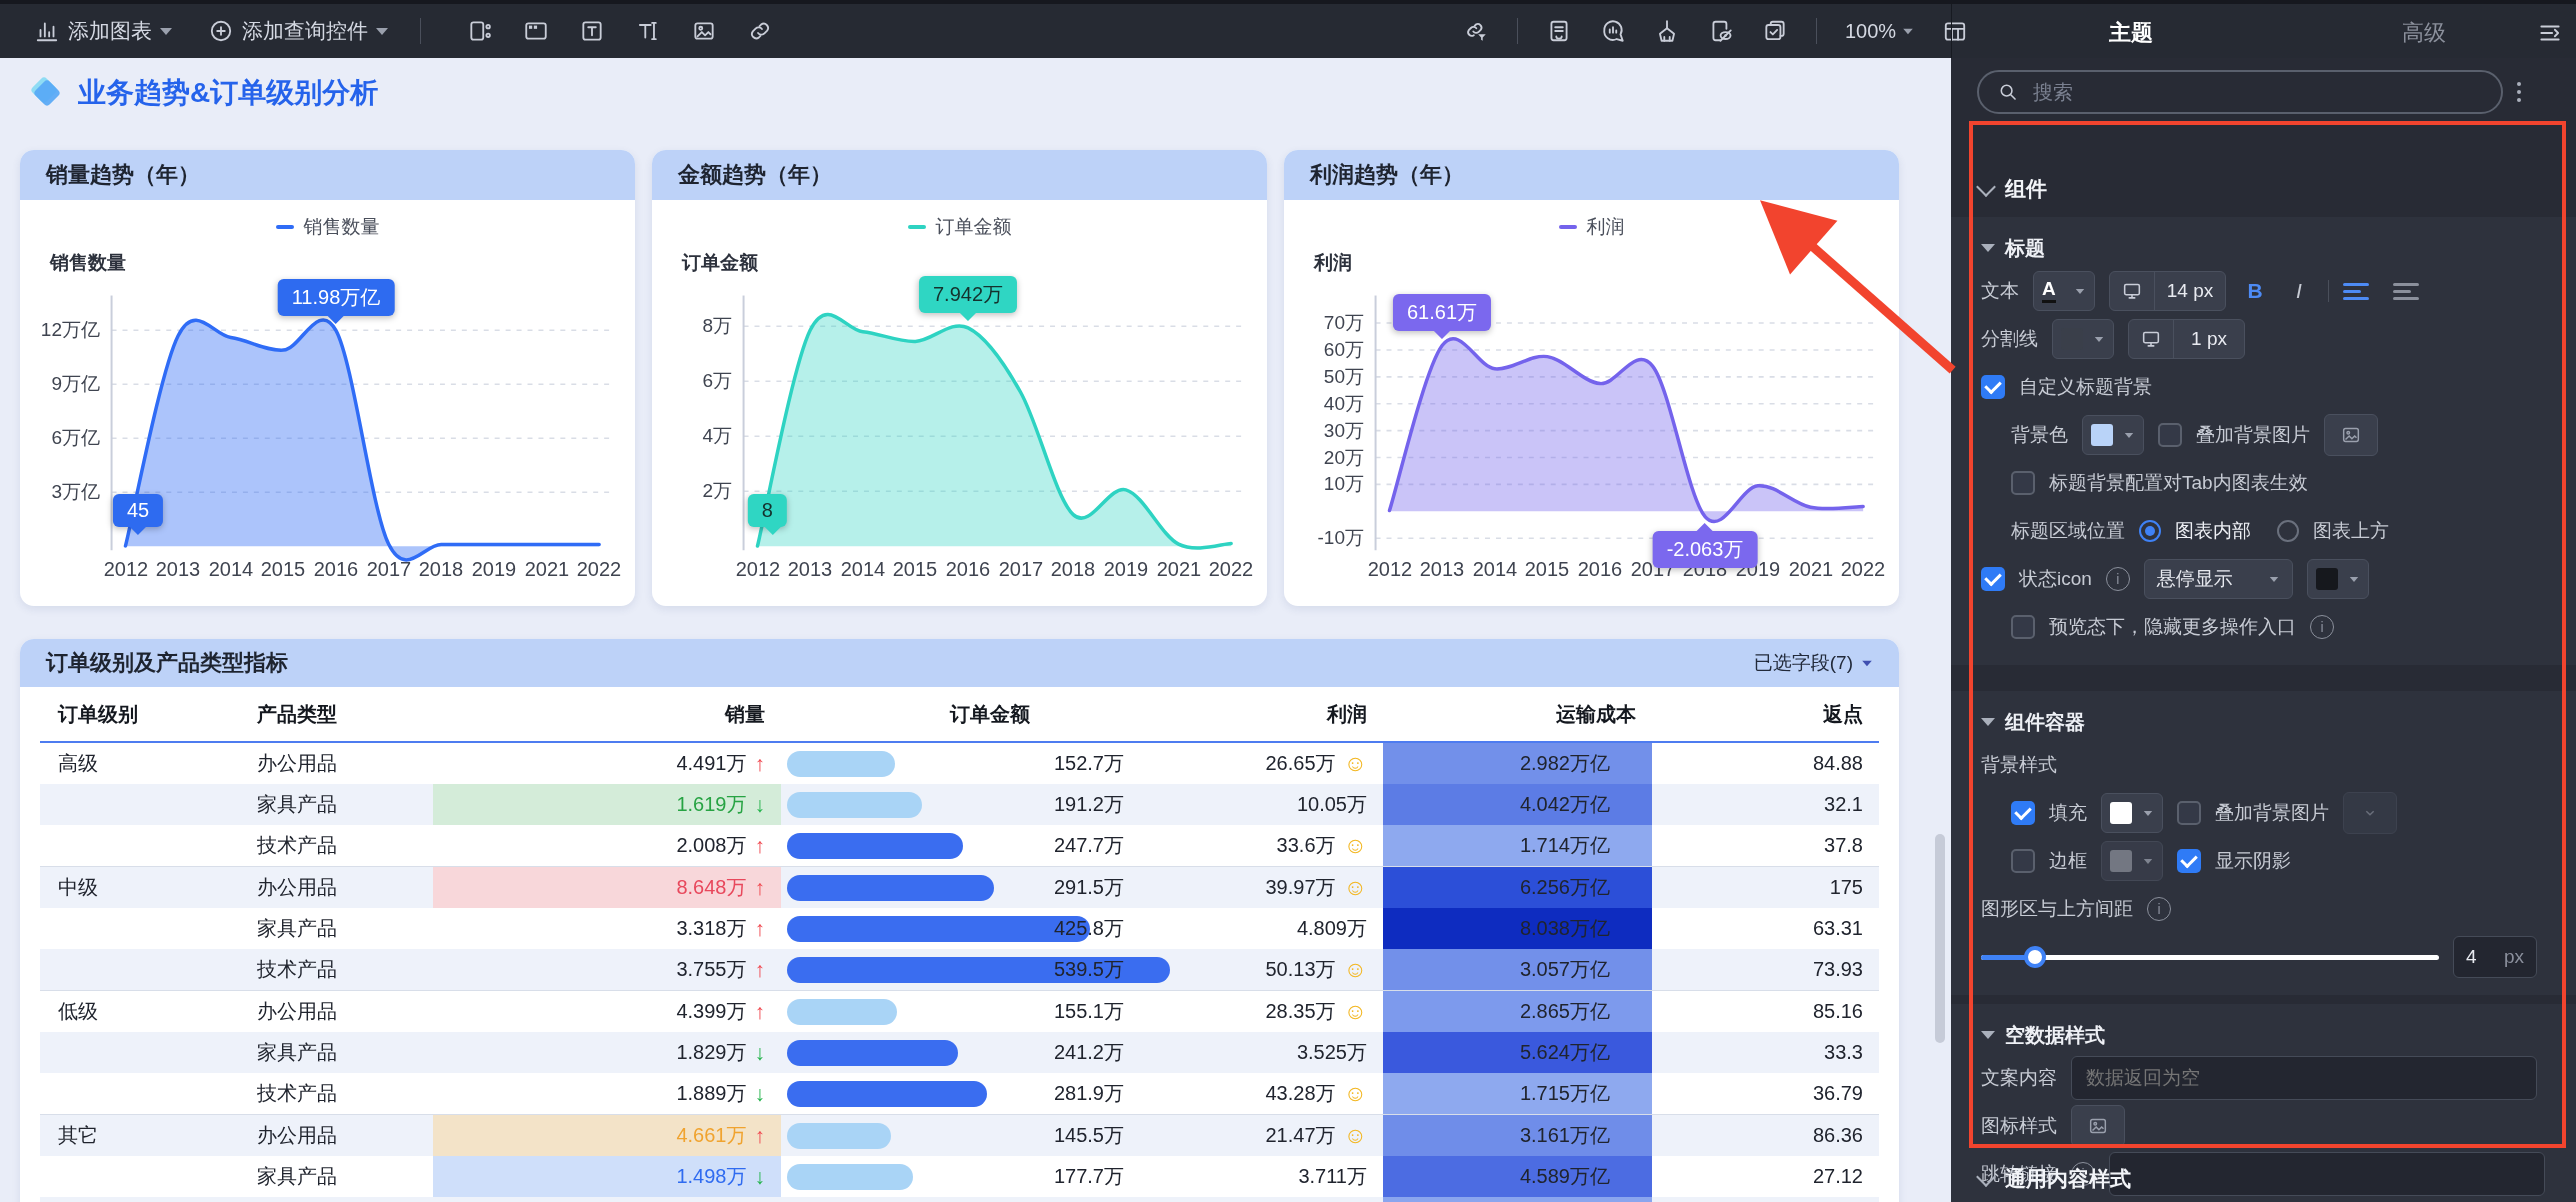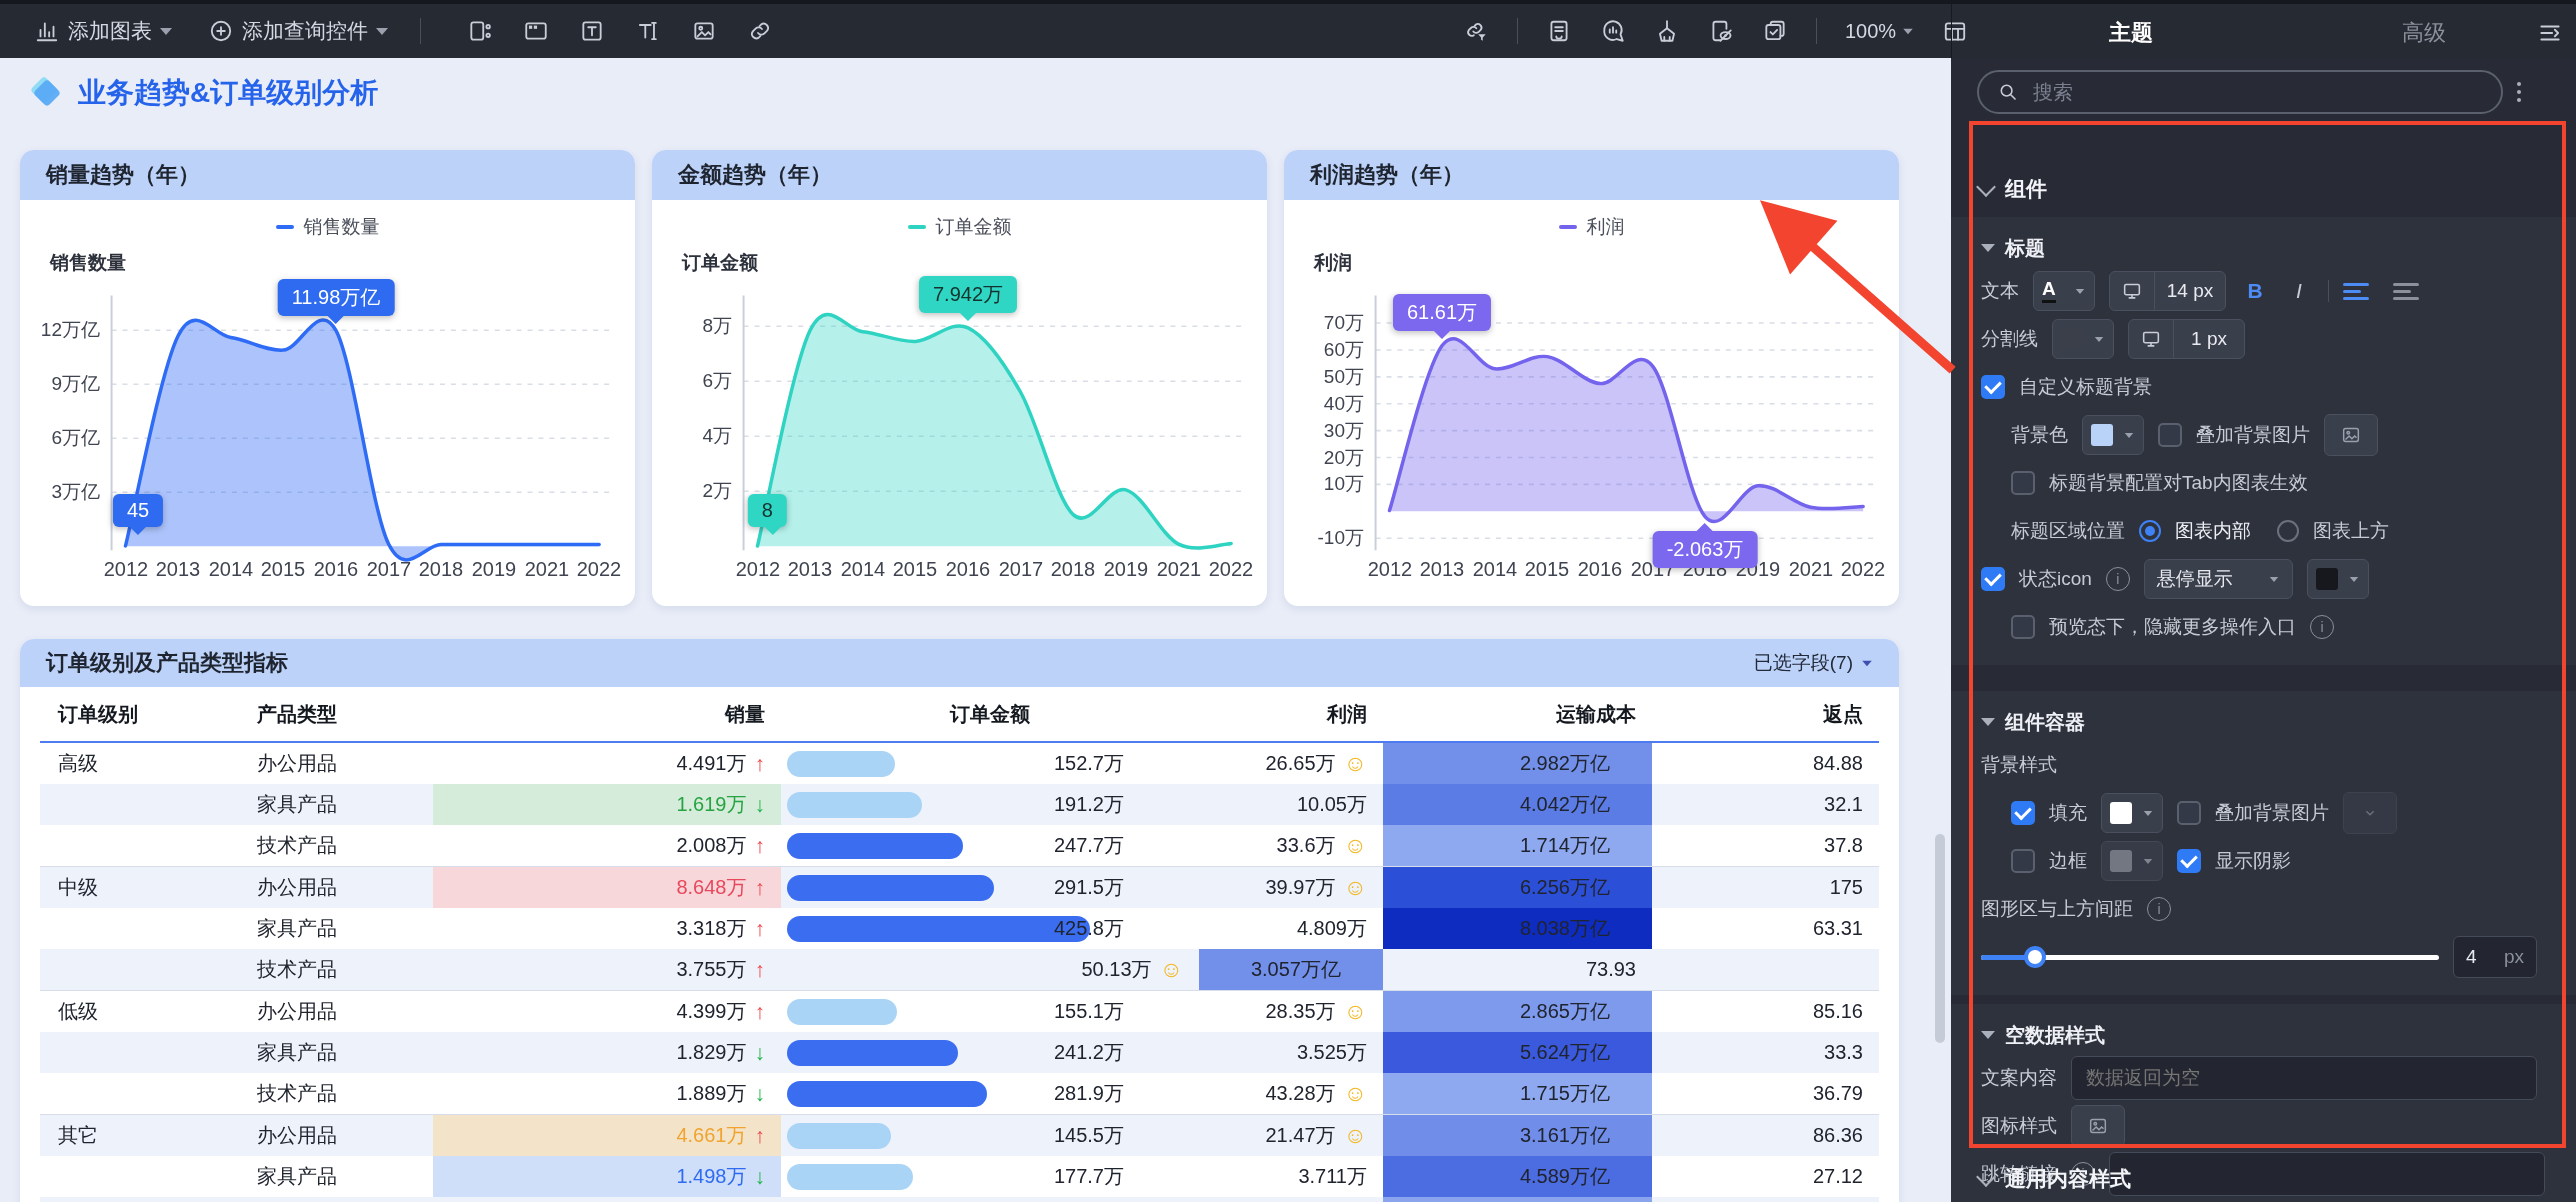--- a/index.html
+++ b/index.html
@@ -480,20 +480,24 @@
           <div class="c-r ship" style="background: rgb(14, 44, 192);">8.038万亿</div>
           <div class="c-r">63.31</div>
         </div>
         <div class="trow drow striped">
           <div class="c-l"></div>
           <div class="c-l">技术产品</div>
           <div class="c-r sales-cell">
             <span style="color:#20242e">3.755万</span>
             <span class="trend up">↑</span>
           </div>
+          <div class="combo">
+            <span class="bar" style="width:383px;background:#3a6df0"></span>
+            <span class="amount">539.5万</span>
+          </div>
           <div class="c-r">50.13万<span class="smiley">☺</span></div>
           <div class="c-r ship" style="background: rgb(114, 144, 234);">3.057万亿</div>
           <div class="c-r">73.93</div>
         </div>
         <div class="trow drow gsep">
           <div class="c-l">低级</div>
           <div class="c-l">办公用品</div>
           <div class="c-r sales-cell">
             <span style="color:#20242e">4.399万</span>
             <span class="trend up">↑</span>

